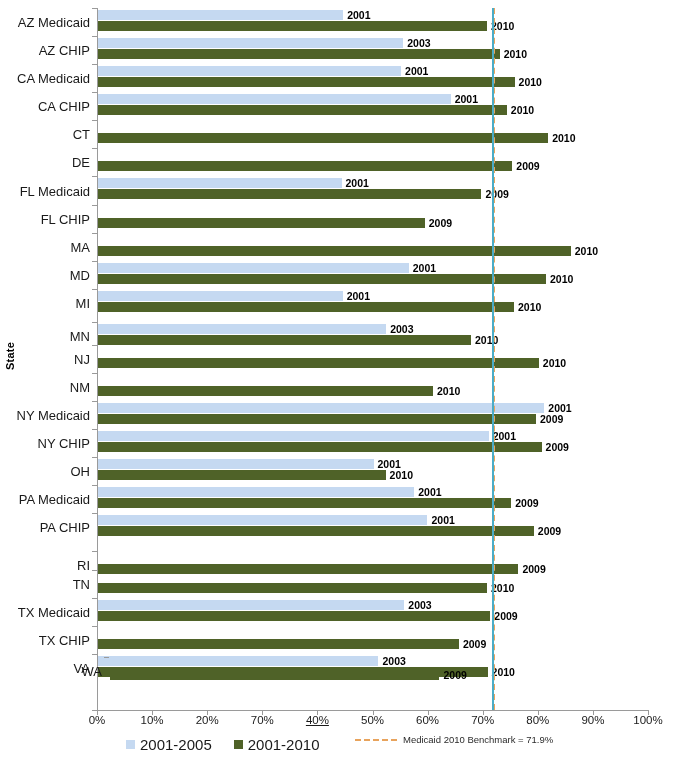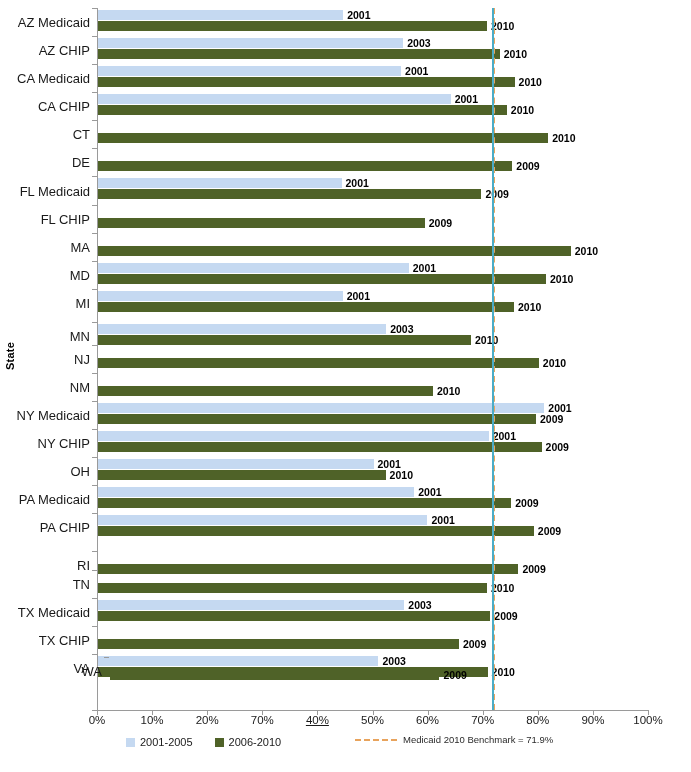--- a/index.html
+++ b/index.html
@@ -150,21 +150,21 @@
   #legend-series {
     position: absolute;
     left: 126px;
     top: 736px;
     display: flex;
     align-items: center;
     gap: 22px;
   }
   .legend-item { display: flex; align-items: center; gap: 5px; }
   .legend-swatch { width: 9px; height: 9px; display: inline-block; }
-  .legend-text { font-size: 11px; color: #1a1a1a; white-space: nowrap; }
+  .legend-text { font-size: 15px; color: #1a1a1a; white-space: nowrap; }
 
   #legend-benchmarks {
     position: absolute;
     left: 355px;
     top: 734px;
     display: flex;
     flex-direction: column;
     gap: 11px;
   }
   .bm-item { display: flex; align-items: center; gap: 6px; }
@@ -441,21 +441,21 @@
       <div class="x-label" style="left: 551px;">100%</div>
     </div>
 
   <div id="legend-series">
       <div class="legend-item">
         <span class="legend-swatch" style="background: rgb(197, 217, 241);"></span>
         <span class="legend-text">2001-2005</span>
       </div>
       <div class="legend-item">
         <span class="legend-swatch" style="background: rgb(79, 98, 40);"></span>
-        <span class="legend-text">2006-2010</span>
+        <span class="legend-text">2001-2010</span>
       </div>
     </div>
   <div id="legend-benchmarks">
       <div class="bm-item">
         <span class="bm-line" id="bm-line-medicaid"></span>
         <span class="bm-text">Medicaid 2010 Benchmark = 71.9%</span>
       </div>
     </div>
 
 </div>

